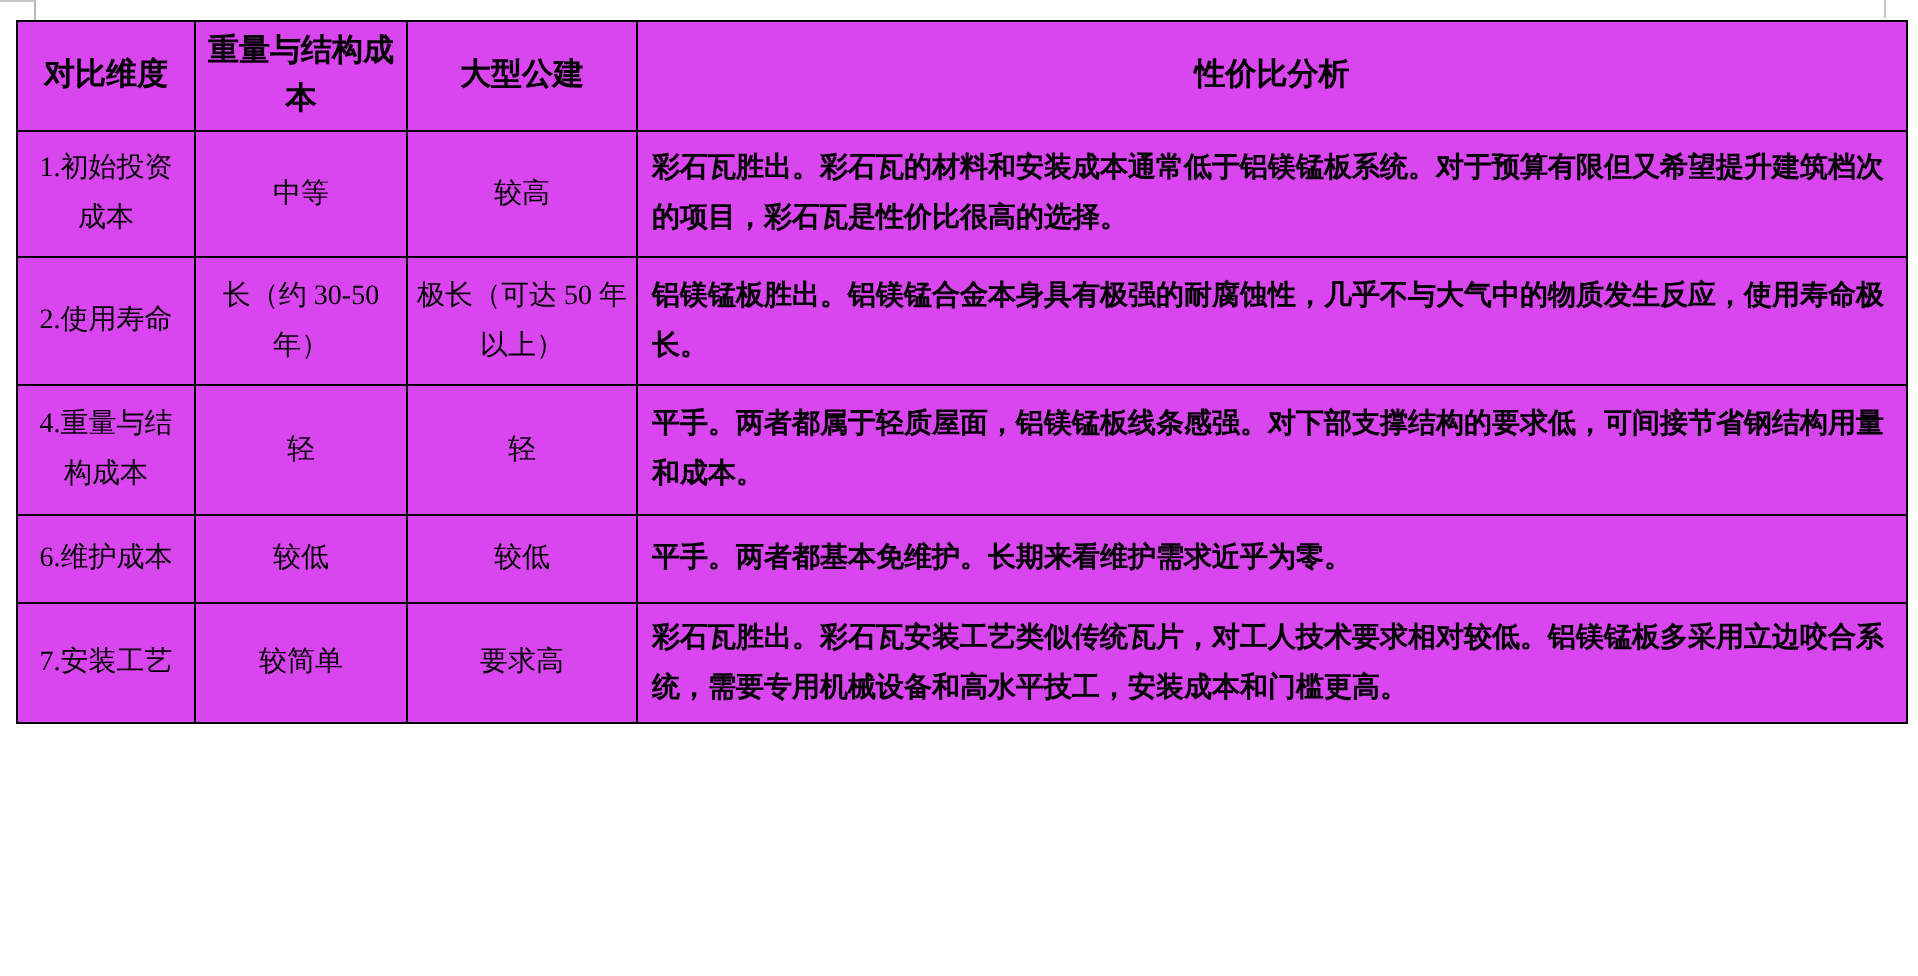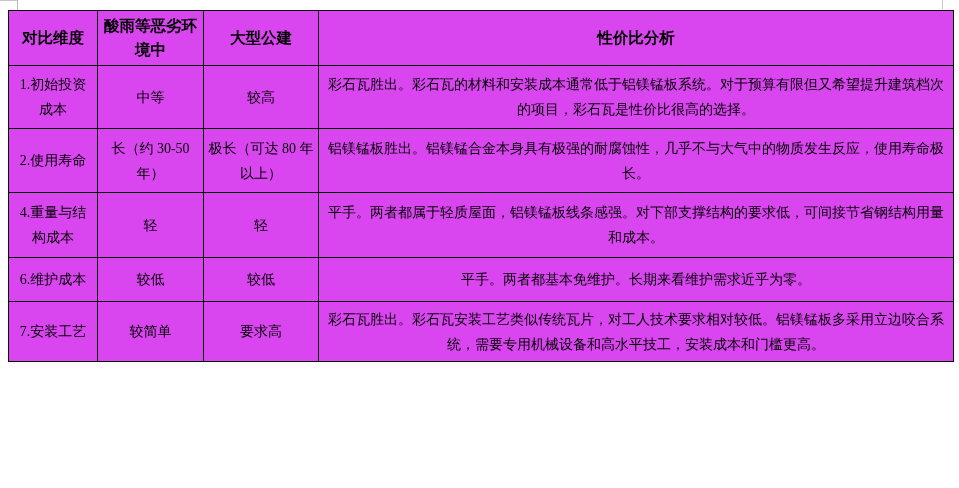--- a/index.html
+++ b/index.html
@@ -38,22 +38,23 @@
   }
   table.cmp td {
     font-size: 14px;
     line-height: 25px;
   }
   td.center {
     text-align: center;
     padding: 2px 4px;
   }
   td.analysis {
-    text-align: center;
+    text-align: left;
     padding: 2px 7px;
+    font-weight: bold;
   }
   .artifact-tl {
     position: absolute;
     left: 0;
     top: 0;
     width: 17px;
     height: 9px;
     border-top: 1px solid #c6c6c6;
     border-right: 1px solid #b8b8b8;
   }
@@ -75,36 +76,36 @@
 <table class="cmp">
   <colgroup>
     <col style="width:89px">
     <col style="width:106px">
     <col style="width:115px">
     <col style="width:635px">
   </colgroup>
   <thead>
     <tr style="height:55px">
       <th>对比维度</th>
-      <th>酸雨等恶劣环境中</th>
+      <th>重量与结构成本</th>
       <th>大型公建</th>
       <th>性价比分析</th>
     </tr>
   </thead>
   <tbody>
     <tr style="height:63px">
       <td class="center">1.初始投资成本</td>
       <td class="center">中等</td>
       <td class="center">较高</td>
       <td class="analysis">彩石瓦胜出。彩石瓦的材料和安装成本通常低于铝镁锰板系统。对于预算有限但又希望提升建筑档次的项目，彩石瓦是性价比很高的选择。</td>
     </tr>
     <tr style="height:64px">
       <td class="center">2.使用寿命</td>
       <td class="center">长（约 30-50 年）</td>
-      <td class="center">极长（可达 80 年以上）</td>
+      <td class="center">极长（可达 50 年以上）</td>
       <td class="analysis">铝镁锰板胜出。铝镁锰合金本身具有极强的耐腐蚀性，几乎不与大气中的物质发生反应，使用寿命极长。</td>
     </tr>
     <tr style="height:65px">
       <td class="center">4.重量与结构成本</td>
       <td class="center">轻</td>
       <td class="center">轻</td>
       <td class="analysis">平手。两者都属于轻质屋面，铝镁锰板线条感强。对下部支撑结构的要求低，可间接节省钢结构用量和成本。</td>
     </tr>
     <tr style="height:44px">
       <td class="center">6.维护成本</td>

